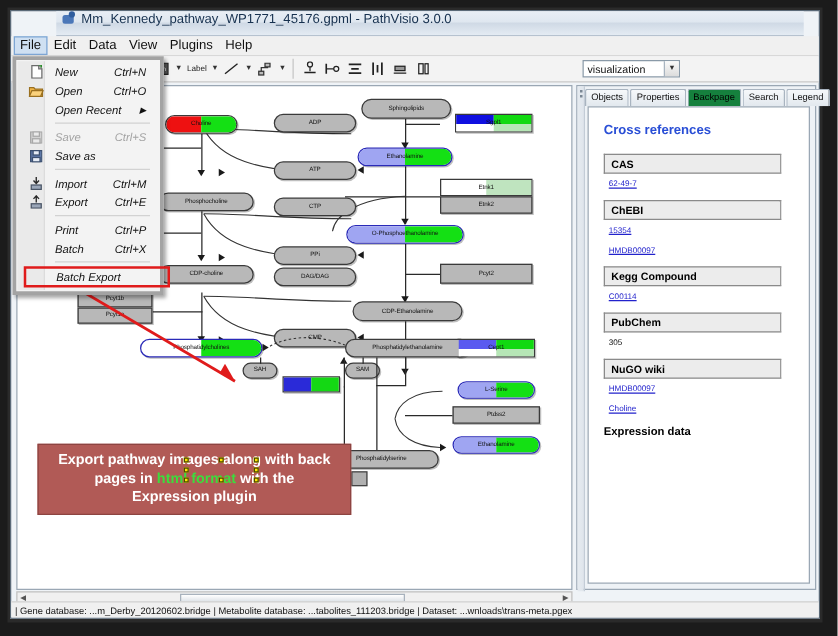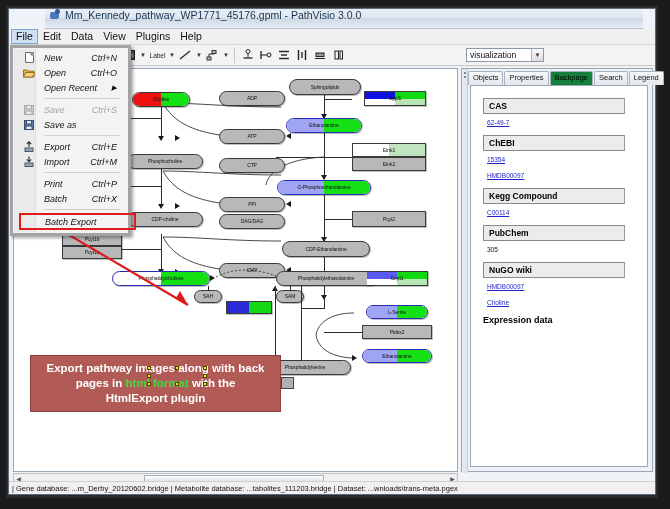--- a/index.html
+++ b/index.html
@@ -602,21 +602,21 @@
       <line x1="-40" y1="110" x2="174" y2="236" stroke="#e01b1b" stroke-width="2.2"></line>
       <polygon points="174,236 162,229 166,222" fill="#e01b1b"></polygon>
       <line x1="-40" y1="110" x2="174" y2="236" stroke="#e01b1b" stroke-width="2.2" opacity="0"></line>
     </svg>
 
     <div id="callout-conn"></div>
 
     <div id="callout">
       <div class="ln">Export pathway images along with back</div>
       <div class="ln"><span>pages in </span><span class="hl">html format</span><span> with the</span></div>
-      <div class="ln">HtmlExport plugin</div>
+      <div class="ln">Expression plugin</div>
     </div>
 
    </div>
   </div>
 
   <div id="hscroll">
     <div class="sbtn">◀</div>
     <div id="hthumb"></div>
     <div class="sbtn" style="position:absolute;right:0;">▶</div>
   </div>
@@ -625,20 +625,21 @@
     <div id="dock-grip"></div>
     <div id="tabstrip">
       <div class="dtab">Objects</div>
       <div class="dtab">Properties</div>
       <div class="dtab active">Backpage</div>
       <div class="dtab">Search</div>
       <div class="dtab">Legend</div>
     </div>
     <div id="panel">
       <div id="panel-body">
+        <div id="xref-title">Cross references</div>
 
         <div class="xr-head">CAS</div>
         <div class="xr-val"><a href="#">62-49-7</a></div>
 
         <div class="xr-head">ChEBI</div>
         <div class="xr-val"><a href="#">15354</a></div>
 
         <div class="xr-val"><a href="#">HMDB00097</a></div>
 
         <div class="xr-head">Kegg Compound</div>
@@ -717,38 +718,38 @@
       <span>Save as</span>
       <span class="acc"></span>
     </div>
 
     <div class="fm-div"></div>
 
     <div class="fm-row">
       <span class="fm-ic">
         <svg width="10" height="11" viewBox="0 0 10 11">
               <rect x="1" y="7" width="8" height="3.5" fill="#9aa6b8" stroke="#4a5566"></rect>
+              <path d="M5 0.5 V5.5 M2.8 3.4 L5 5.8 L7.2 3.4" stroke="#2a2a2a" stroke-width="1.1" fill="none"></path>
+            </svg>
+      </span>
+      <span>Import</span>
+      <span class="acc">Ctrl+M</span>
+    </div>
+
+    <div class="fm-row">
+      <span class="fm-ic">
+        <svg width="10" height="11" viewBox="0 0 10 11">
+              <rect x="1" y="7" width="8" height="3.5" fill="#9aa6b8" stroke="#4a5566"></rect>
               <path d="M5 6 V1 M2.8 3.1 L5 0.7 L7.2 3.1" stroke="#2a2a2a" stroke-width="1.1" fill="none"></path>
             </svg>
       </span>
       <span>Export</span>
       <span class="acc">Ctrl+E</span>
     </div>
 
-    <div class="fm-row">
-      <span class="fm-ic">
-        <svg width="10" height="11" viewBox="0 0 10 11">
-              <rect x="1" y="7" width="8" height="3.5" fill="#9aa6b8" stroke="#4a5566"></rect>
-              <path d="M5 0.5 V5.5 M2.8 3.4 L5 5.8 L7.2 3.4" stroke="#2a2a2a" stroke-width="1.1" fill="none"></path>
-            </svg>
-      </span>
-      <span>Import</span>
-      <span class="acc">Ctrl+M</span>
-    </div>
-
     <div class="fm-div"></div>
 
     <div class="fm-row">
       <span>Print</span>
       <span class="acc">Ctrl+P</span>
     </div>
 
     <div class="fm-row">
       <span>Batch</span>
       <span class="acc">Ctrl+X</span>

